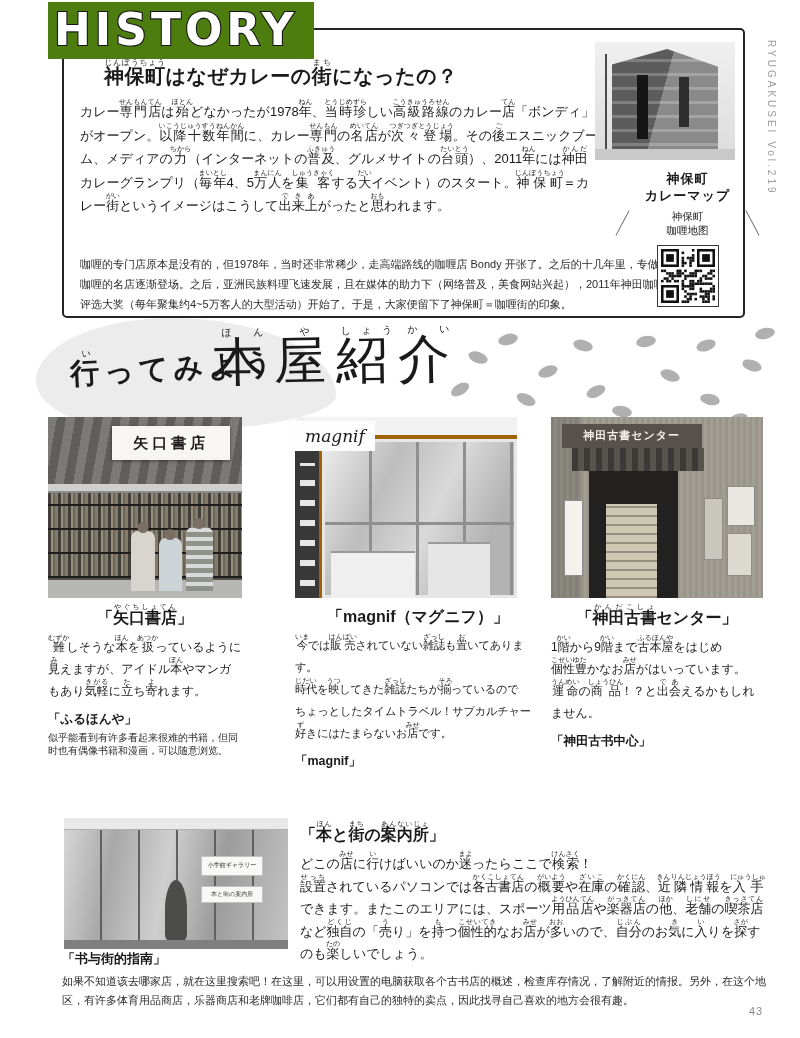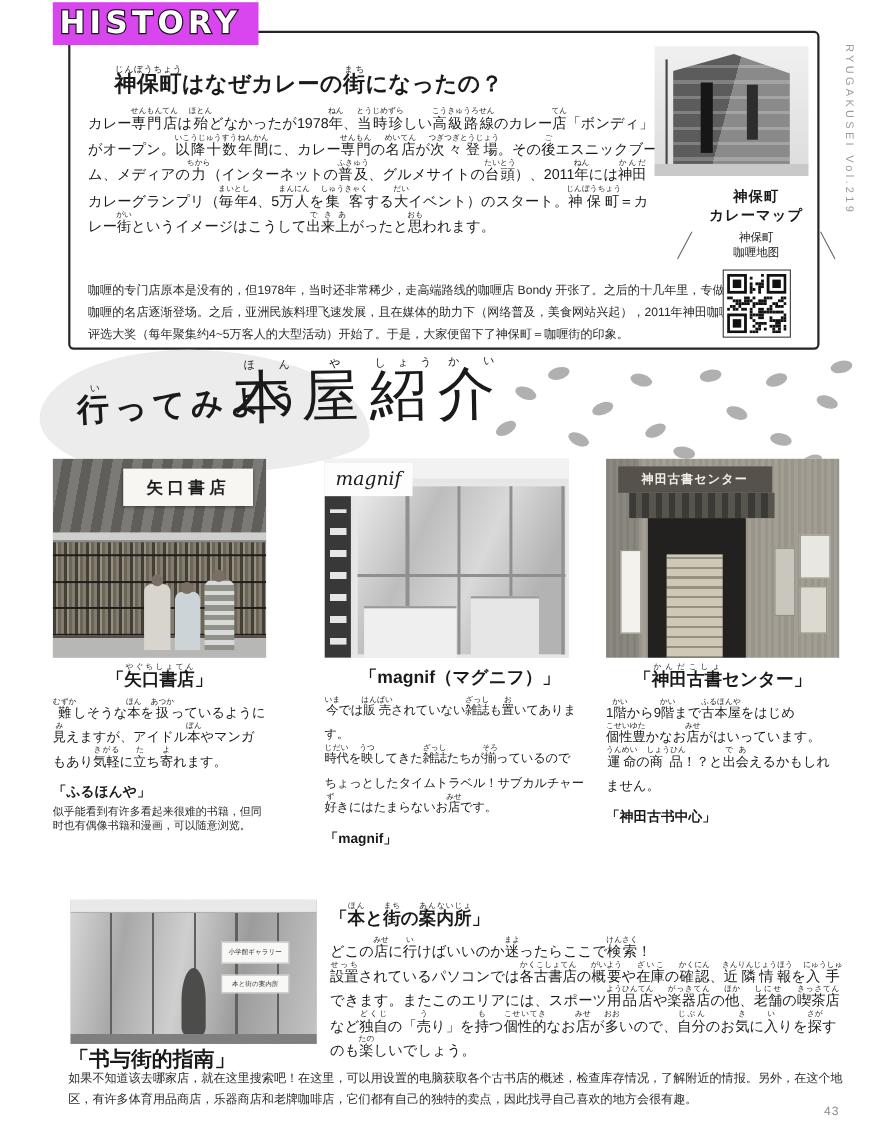--- a/index.html
+++ b/index.html
@@ -7,23 +7,23 @@
     width:800px;height:1038px;position:relative;overflow:hidden;
     background:#ffffff;color:#1a1a1a;
     font-family:"Liberation Sans",sans-serif;
   }
   [data-interactable]{box-sizing:border-box;}
   ruby{ruby-position:over;}
   rt{font-size:7px;font-weight:normal;letter-spacing:0;line-height:1;}
 
   
   .history-logo{
-    position:absolute;left:48px;top:2px;z-index:3;background:#d946ef;
+    position:absolute;left:48px;top:2px;z-index:3;background:#4d7c0f;
     padding:2px 16px 4px 6px;
-    font-family:"DejaVu Sans",sans-serif;font-size:28px;font-weight:800;letter-spacing:4px;
+    font-family:"DejaVu Sans",sans-serif;font-size:44px;font-weight:800;letter-spacing:4px;
     color:#fff;-webkit-text-stroke:2.2px #161616;paint-order:stroke fill;
   }
   .side-label{
     position:absolute;left:766px;top:40px;writing-mode:vertical-rl;
     font-size:10px;letter-spacing:3px;color:#9b9b9b;
   }
   .page-num{position:absolute;left:749px;top:1005px;font-size:11px;color:#8a8a8a;letter-spacing:1px;}
 
   
   .curry-box{position:absolute;left:62px;top:28px;width:683px;height:290px;
@@ -93,21 +93,21 @@
       repeating-linear-gradient(90deg,#423f39 0 3px,#97907f 3px 5px,#6b655a 5px 7px,#837c6d 7px 10px);}
   .py-rail{position:absolute;bottom:0;left:0;width:100%;height:11%;background:#b7b7b5;border-top:2px solid #57504a;}
   .py-p{position:absolute;bottom:4%;border-radius:7px 7px 0 0;}
   .py-p::before{content:"";position:absolute;top:-9px;left:50%;transform:translateX(-50%);
     width:11px;height:11px;border-radius:50%;background:#7b6f63;}
   .py-p1{left:43%;width:12%;height:33%;background:#d8d5cf;}
   .py-p2{left:57%;width:12%;height:29%;background:#cdd4d8;}
   .py-p3{left:71%;width:14%;height:35%;background:repeating-linear-gradient(0deg,#8e9288 0 5px,#d9d9d9 5px 9px);}
 
   
-  .photo-magnif{background:#e5e5e5;width:222px !important;}
+  .photo-magnif{background:#a16207;width:222px !important;}
   .pm-top{position:absolute;top:0;left:0;width:100%;height:10%;background:#f2f2f2;}
   .pm-sign{position:absolute;top:2%;left:0;width:36%;height:17%;background:#fdfdfd;z-index:2;
     display:flex;align-items:center;justify-content:center;font-style:italic;font-size:17px;
     color:#1a1a1a;font-family:"DejaVu Serif",serif;}
   .pm-left{position:absolute;top:19%;left:0;width:11%;height:81%;background:#383838;}
   .pm-left::after{content:"";position:absolute;left:20%;top:8%;width:60%;height:84%;
     background:repeating-linear-gradient(0deg,#e6e6e6 0 6px,transparent 6px 20px);}
   .pm-glass{position:absolute;top:12%;left:12%;width:88%;height:88%;border:3px solid #e7e7e7;
     background:linear-gradient(115deg,#ececec 0%,#bdbdbd 30%,#d9d9d9 55%,#b3b3b3 80%);}
   .pm-glass::before{content:"";position:absolute;inset:0;
@@ -143,21 +143,21 @@
   .pa-glass::before{content:"";position:absolute;inset:0;
     background:repeating-linear-gradient(90deg,transparent 0 36px,#62605c 36px 38px);}
   .pa-top{position:absolute;top:0;left:0;width:100%;height:9%;background:#e9e9e9;border-bottom:1px solid #b0b0b0;}
   .pa-sill{position:absolute;bottom:0;left:0;width:100%;height:7%;background:#7f7f7f;}
   .pa-plant{position:absolute;left:45%;bottom:7%;width:10%;height:46%;background:#4c4c4a;border-radius:50% 50% 12% 12%;}
   .pa-sign{position:absolute;background:#f8f8f6;color:#333;display:flex;align-items:center;justify-content:center;
     font-size:6px;white-space:nowrap;overflow:hidden;border:1px solid #c2c2c2;}
   .pa-sign1{right:11%;top:29%;width:28%;height:15%;}
   .pa-sign2{right:11%;top:52%;width:28%;height:13%;}
 
-  .guide-cn-name{position:absolute;left:62px;top:950px;font-size:19px;font-weight:bold;}
+  .guide-cn-name{position:absolute;left:62px;top:950px;font-size:13px;font-weight:bold;}
   .guide-right{position:absolute;left:300px;top:820px;width:470px;}
   .guide-name{font-size:16px;font-weight:bold;line-height:27px;}
   .guide-jp{font-size:13px;line-height:22.5px;margin-top:2px;white-space:pre-line;}
   .guide-cn{position:absolute;left:62px;top:972px;width:708px;font-size:11px;line-height:18.5px;color:#2b2b2b;}
 </style>
 </head>
 <body>
 
 <div class="history-logo" data-interactable="false">HISTORY</div>
 <div class="side-label" data-interactable="false">RYUGAKUSEI Vol.219</div>

